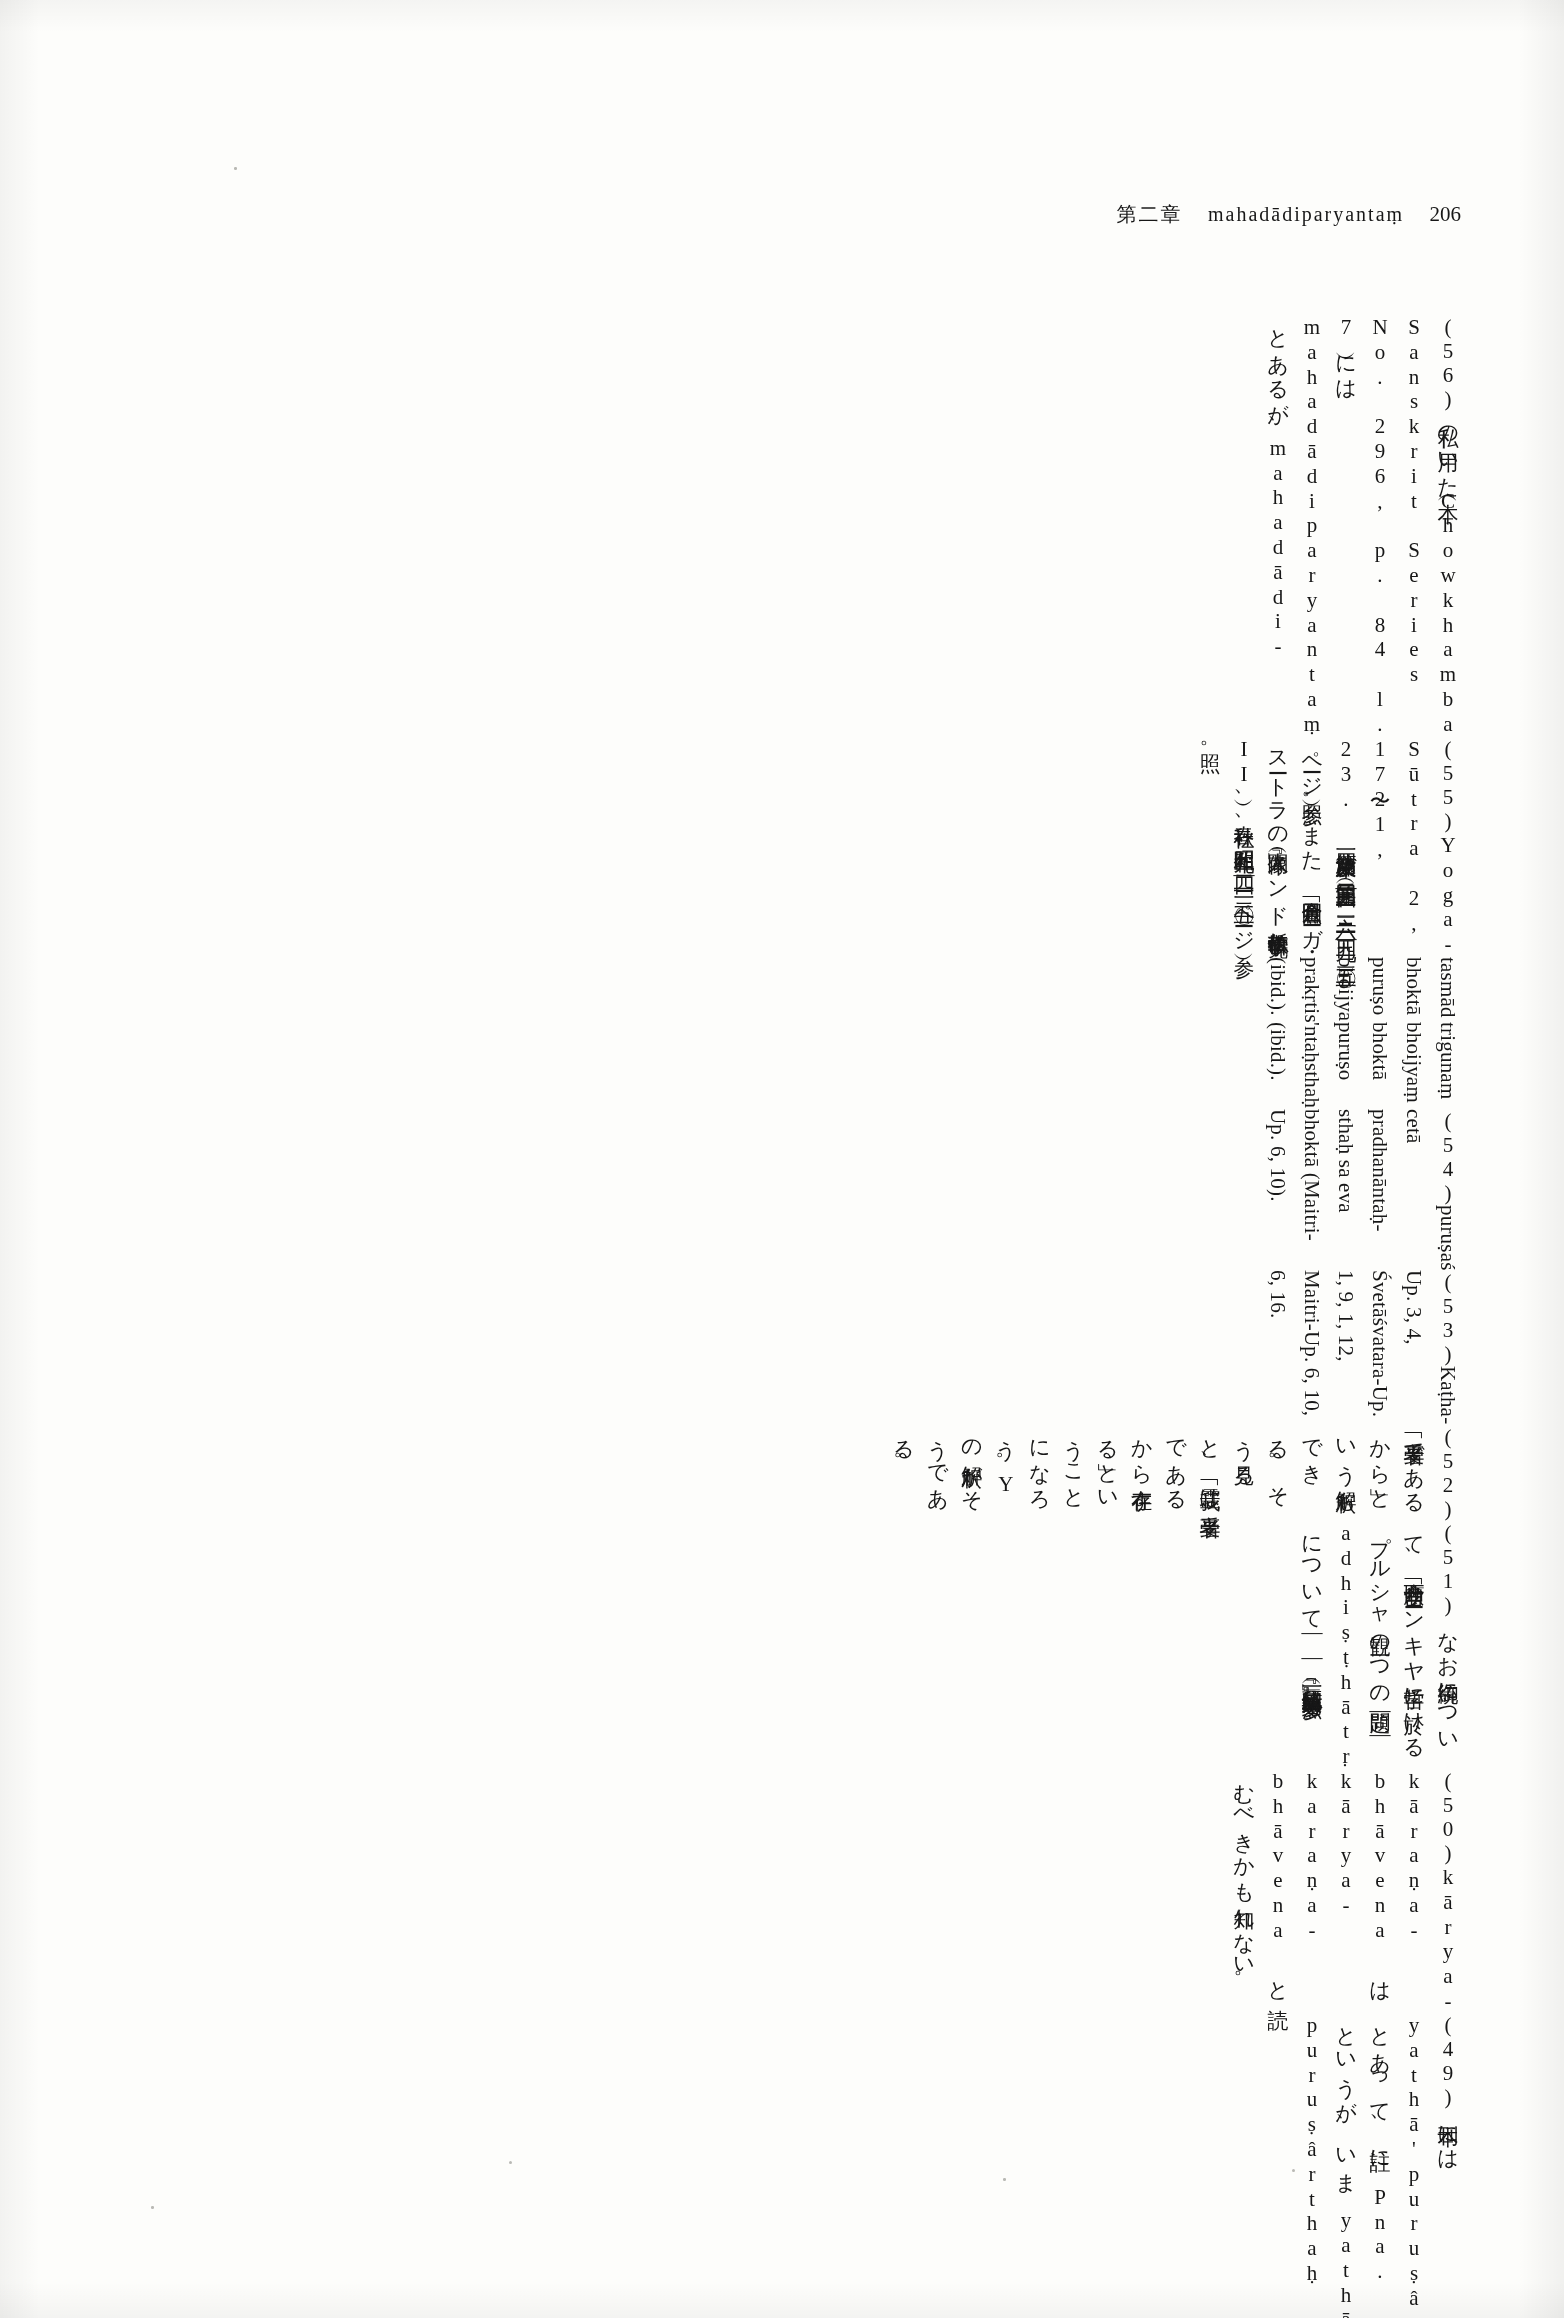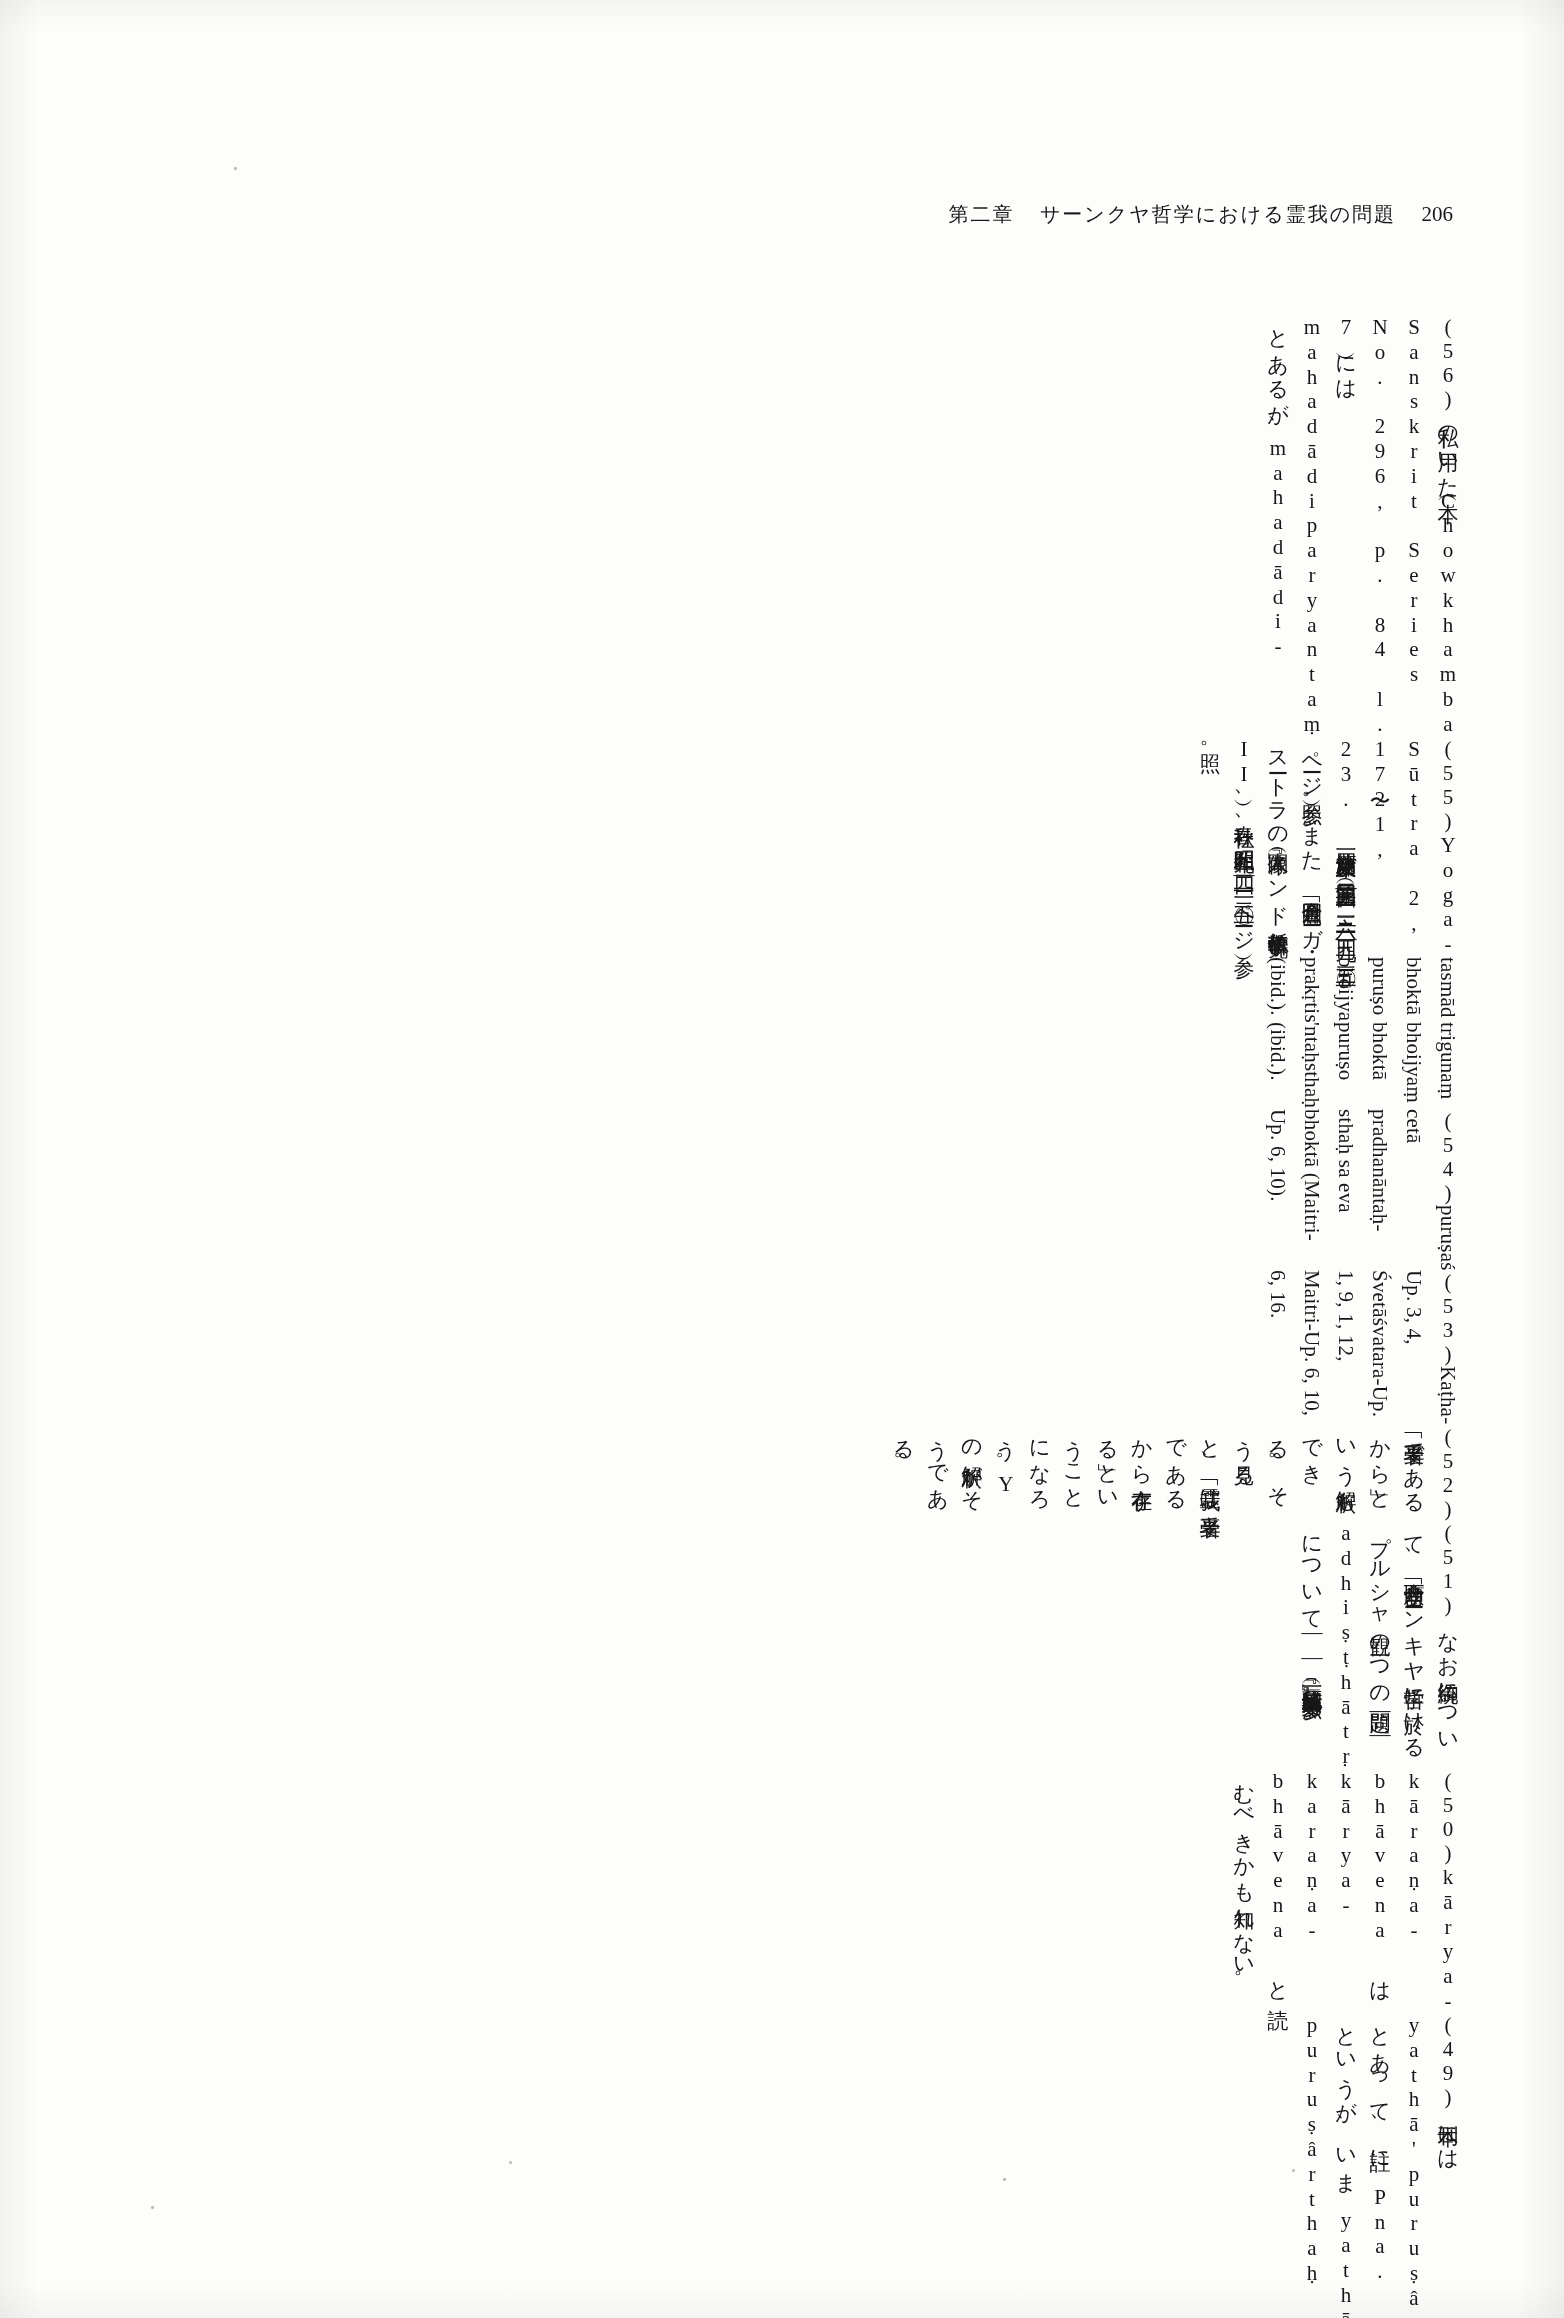--- a/index.html
+++ b/index.html
@@ -36,21 +36,21 @@
       linear-gradient(to left, rgba(0,0,0,0.05) 0px, rgba(0,0,0,0.0) 47px),
       linear-gradient(to bottom, rgba(0,0,0,0.035) 0px, rgba(0,0,0,0.0) 33px),
       linear-gradient(to top, rgba(0,0,0,0.04) 0px, rgba(0,0,0,0.0) 37px);
     pointer-events: none;
   }
 
   
   #header {
     position: absolute;
     top: 201px;
-    right: 112px;
+    right: 104px;
     display: flex;
     align-items: baseline;
     gap: 25.4px;
     font-size: 20px;
     letter-spacing: 1.3px;
     white-space: nowrap;
   }
   #header .chapter-no { letter-spacing: 2px; }
   #header .chapter-title { letter-spacing: 2px; }
   #header .page-no {
@@ -106,21 +106,21 @@
     border-radius: 50%;
   }
 </style>
 </head>
 <body>
 
 <div id="page">
 
   <div id="header">
     <span class="chapter-no">第二章</span>
-    <span class="chapter-title">サーンクヤ哲学における霊我の問題</span>
+    <span class="chapter-title">mahadādiparyantaṃ</span>
     <span class="page-no">206</span>
   </div>
 
   <div id="notes">
 
     <div class="note">
       <span class="num">(56)</span><span>私の用いた本（Chowkhamba Sanskrit Series No. 296, p. 84 l. 7）には mahadādiparyantaṃ とあるが、mahadādi-</span>
     </div>
 
     <div class="note">

